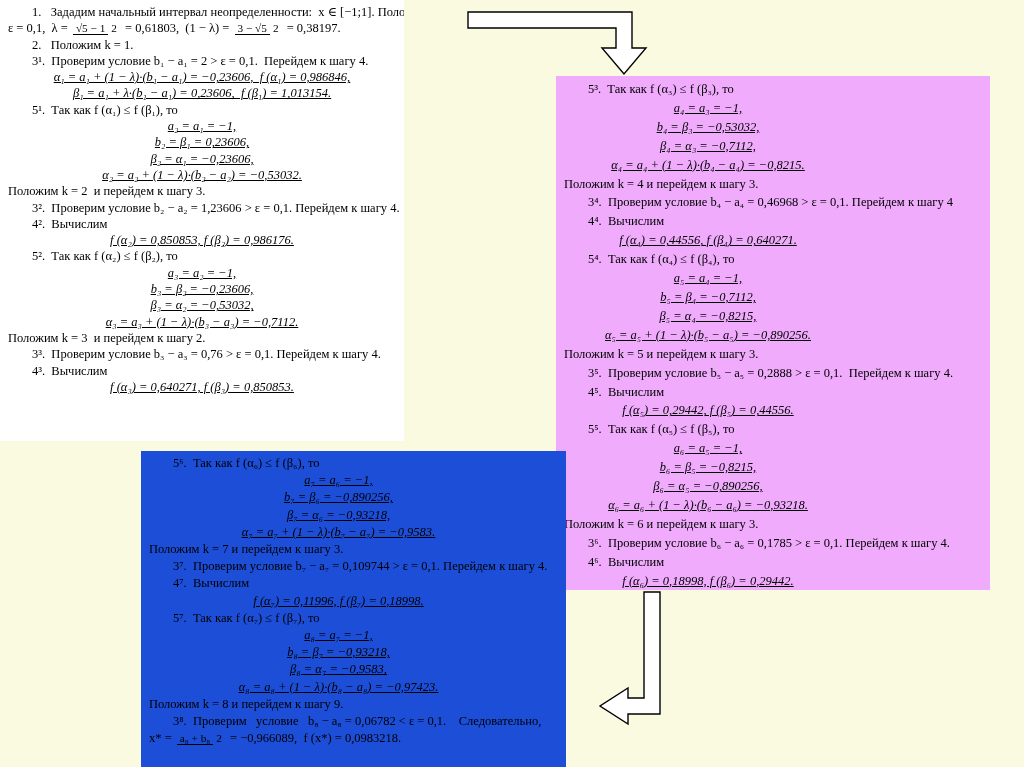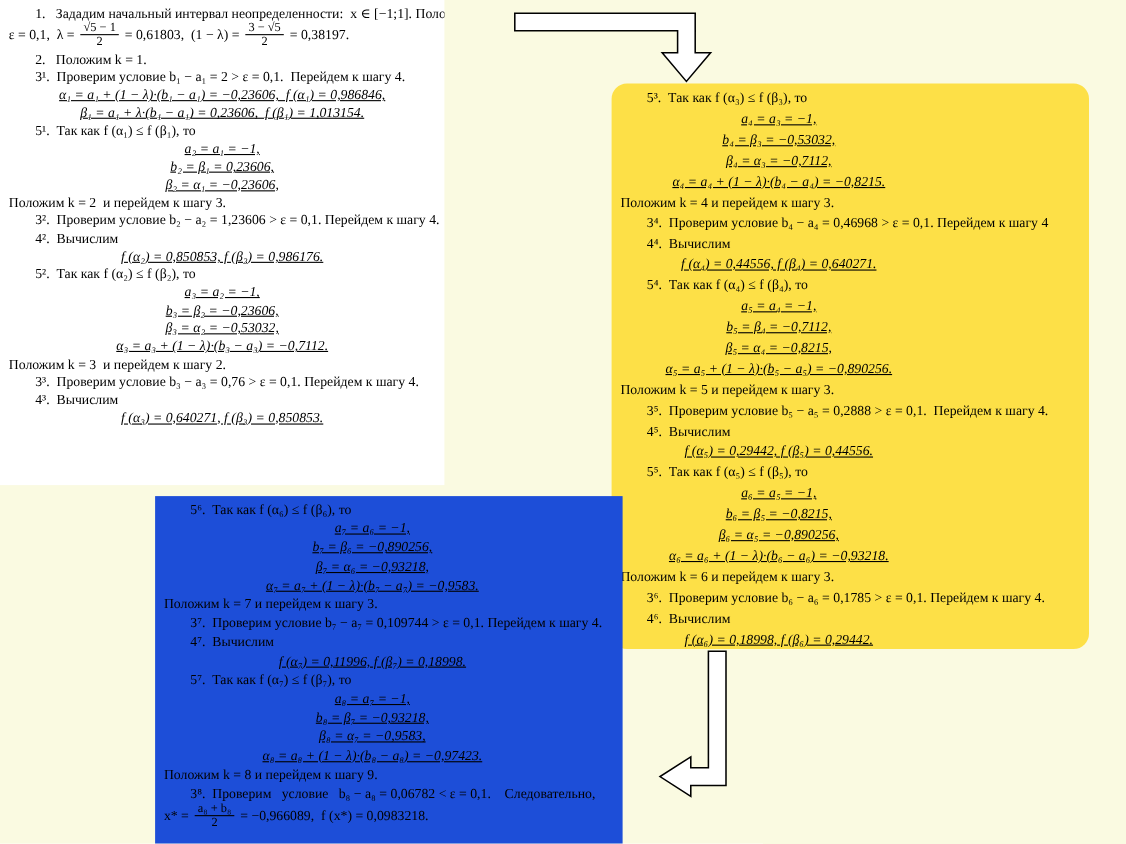--- a/index.html
+++ b/index.html
@@ -19,21 +19,21 @@
   #panel-2 .line{line-height:18.9px;}
   #panel-2 .line.eq{padding-right:130px;}
   #panel-3{left:141px;top:451px;width:425px;height:316px;font-size:12.5px;}
   #panel-3 .line{line-height:17.2px;}
   #panel-3 .line.eq{padding-right:30px;}
   .line{white-space:pre;}
   .line.item{padding-left:26px;}
   .line.plain{padding-left:2px;}
   .line.eq{text-align:center;font-style:italic;text-decoration:underline;}
   .frac{
-    display:inline-flex;flex-direction:column;text-align:center;
+    display:inline-flex;flex-direction:row;text-align:center;
     vertical-align:middle;line-height:1.08;font-size:0.9em;
     margin:0 2px;position:relative;top:-1px;align-items:center;
   }
   .frac .num{border-bottom:1px solid #000;padding:0 3px;}
   .frac .den{padding:0 3px;}
   svg.arrows{position:absolute;left:0;top:0;}
   svg.arrows polygon{fill:#ffffff;stroke:#000000;stroke-width:1.4;}
 </style>
 </head>
 <body>
@@ -49,36 +49,37 @@
       <div class="line item">1.   Зададим начальный интервал неопределенности:  x ∈ [−1;1]. Положим</div>
       <div class="line plain">ε = 0,1,  λ = <span class="frac"><span class="num">√5 − 1</span><span class="den">2</span></span> = 0,61803,  (1 − λ) = <span class="frac"><span class="num">3 − √5</span><span class="den">2</span></span> = 0,38197.</div>
       <div class="line item">2.   Положим k = 1.</div>
       <div class="line item">3¹.  Проверим условие b₁ − a₁ = 2 &gt; ε = 0,1.  Перейдем к шагу 4.</div>
       <div class="line eq">α₁ = a₁ + (1 − λ)·(b₁ − a₁) = −0,23606,  f (α₁) = 0,986846,</div>
       <div class="line eq">β₁ = a₁ + λ·(b₁ − a₁) = 0,23606,  f (β₁) = 1,013154.</div>
       <div class="line item">5¹.  Так как f (α₁) ≤ f (β₁), то</div>
       <div class="line eq">a₂ = a₁ = −1,</div>
       <div class="line eq">b₂ = β₁ = 0,23606,</div>
       <div class="line eq">β₂ = α₁ = −0,23606,</div>
+      <div class="line eq">α₂ = a₂ + (1 − λ)·(b₂ − a₂) = −0,53032.</div>
       <div class="line plain">Положим k = 2  и перейдем к шагу 3.</div>
       <div class="line item">3².  Проверим условие b₂ − a₂ = 1,23606 &gt; ε = 0,1. Перейдем к шагу 4.</div>
       <div class="line item">4².  Вычислим</div>
       <div class="line eq">f (α₂) = 0,850853, f (β₂) = 0,986176.</div>
       <div class="line item">5².  Так как f (α₂) ≤ f (β₂), то</div>
       <div class="line eq">a₃ = a₂ = −1,</div>
       <div class="line eq">b₃ = β₂ = −0,23606,</div>
       <div class="line eq">β₃ = α₂ = −0,53032,</div>
       <div class="line eq">α₃ = a₃ + (1 − λ)·(b₃ − a₃) = −0,7112.</div>
       <div class="line plain">Положим k = 3  и перейдем к шагу 2.</div>
       <div class="line item">3³.  Проверим условие b₃ − a₃ = 0,76 &gt; ε = 0,1. Перейдем к шагу 4.</div>
       <div class="line item">4³.  Вычислим</div>
       <div class="line eq">f (α₃) = 0,640271, f (β₃) = 0,850853.</div>
     </div>
 
-  <div class="panel" id="panel-2" style="background: #fde047; border-radius: 14px;">
+  <div class="panel" id="panel-2" style="background: #f0abfc;">
       <div class="line item">5³.  Так как f (α₃) ≤ f (β₃), то</div>
       <div class="line eq">a₄ = a₃ = −1,</div>
       <div class="line eq">b₄ = β₃ = −0,53032,</div>
       <div class="line eq">β₄ = α₃ = −0,7112,</div>
       <div class="line eq">α₄ = a₄ + (1 − λ)·(b₄ − a₄) = −0,8215.</div>
       <div class="line plain">Положим k = 4 и перейдем к шагу 3.</div>
       <div class="line item">3⁴.  Проверим условие b₄ − a₄ = 0,46968 &gt; ε = 0,1. Перейдем к шагу 4</div>
       <div class="line item">4⁴.  Вычислим</div>
       <div class="line eq">f (α₄) = 0,44556, f (β₄) = 0,640271.</div>
       <div class="line item">5⁴.  Так как f (α₄) ≤ f (β₄), то</div>

